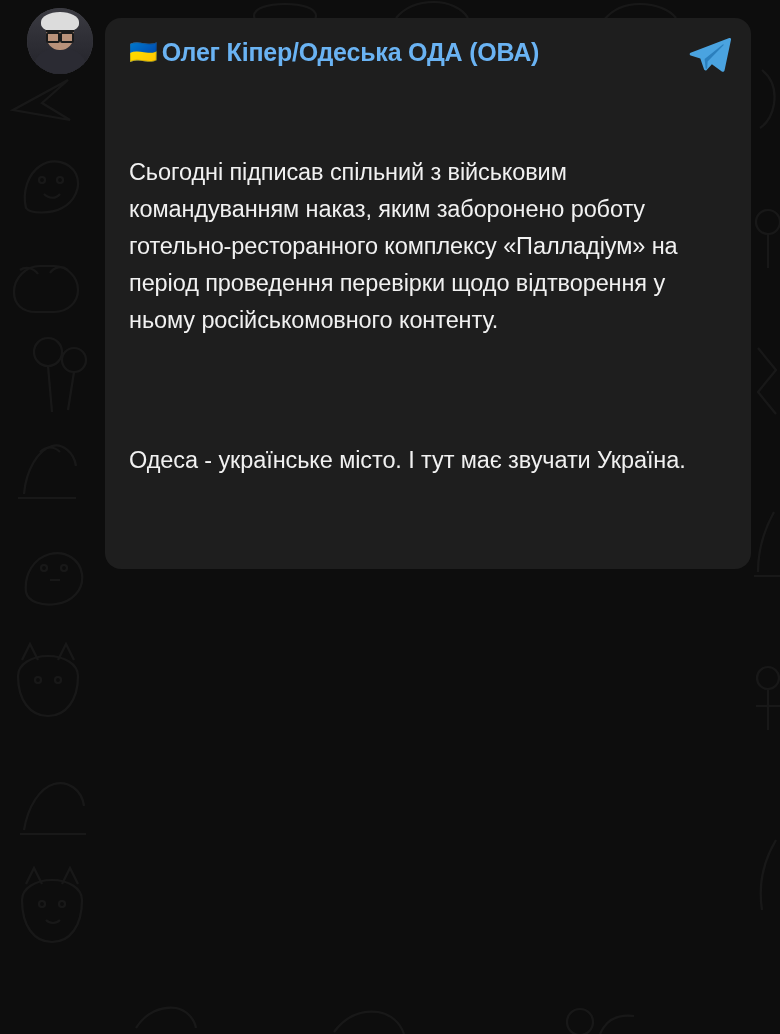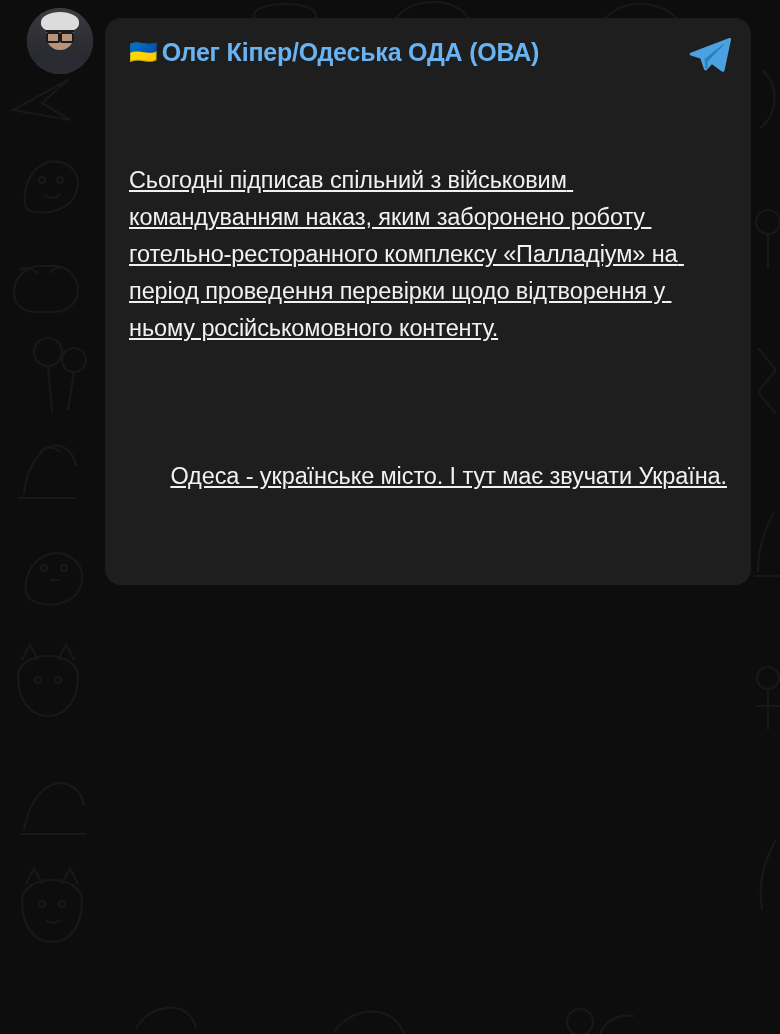--- a/index.html
+++ b/index.html
@@ -134,24 +134,23 @@
   }
 
   .msg-body {
     color: #f1f1f1;
     font-size: 23.5px;
     line-height: 37px;
     letter-spacing: -0.1px;
     white-space: pre-wrap;
   }
   .msg-para {
-    margin: 8px 0 29px 0;
-    text-decoration: underline;
-  }
-  .msg-para:last-of-type { margin-bottom: 0; text-align: right; }
+    margin: 0 0 29px 0;
+  }
+  .msg-para:last-of-type { margin-bottom: 0; }
 </style>
 </head>
 <body>
 
 <div id="page-root">
 
   <div class="doodle-layer">
     <svg class="doodle" style="left:8px;  top:70px;  width:70px; height:60px;" viewBox="0 0 70 60">
         <path d="M5 40 L60 10 L34 33 L62 50 Z"></path>
       </svg>

